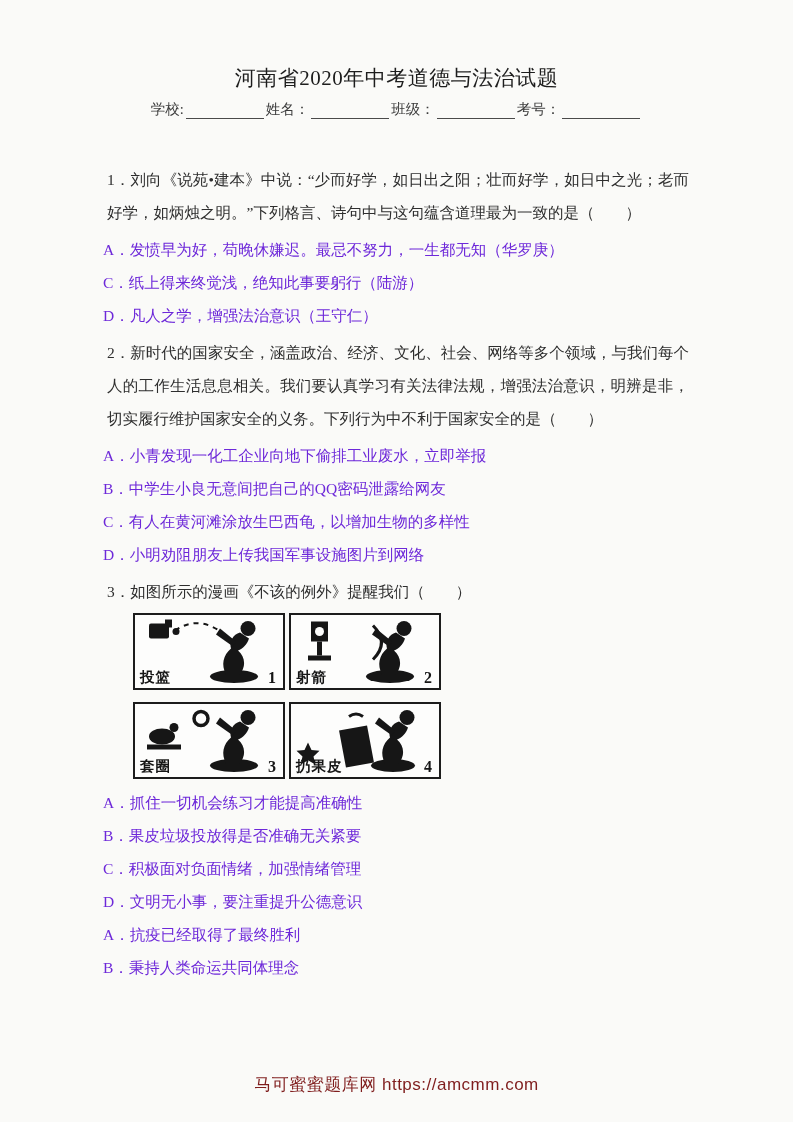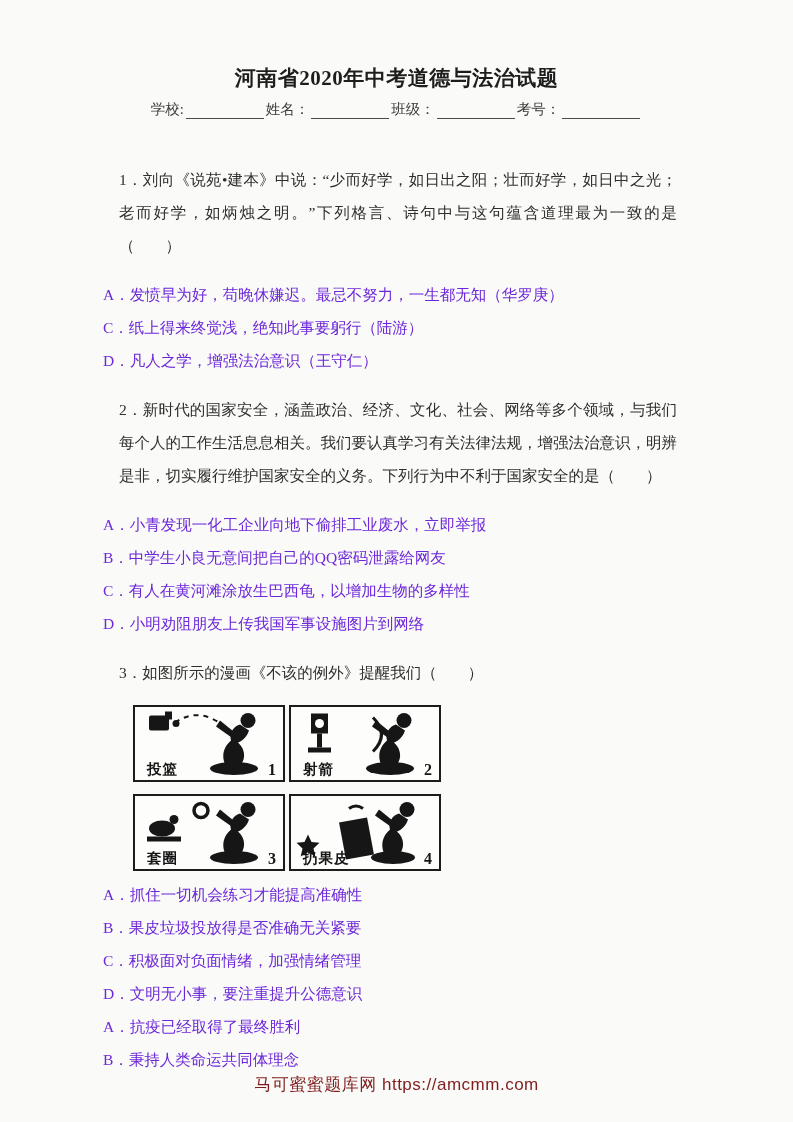--- a/index.html
+++ b/index.html
@@ -13,21 +13,21 @@
     font-family: "Liberation Serif", "DejaVu Serif", serif;
     color: #2e2e2e;
     overflow: hidden;
   }
   .title {
     margin: 0;
     padding-top: 64px;
     text-align: center;
     font-size: 21px;
     line-height: 28px;
-    font-weight: bold;
+    font-weight: normal;
     color: #1d1d1d;
     letter-spacing: 0.5px;
   }
   .info-row {
     margin-top: 8px;
     display: flex;
     justify-content: center;
     align-items: flex-end;
     font-size: 14.5px;
     color: #3c3c3c;
@@ -38,21 +38,21 @@
     width: 78px;
     height: 16px;
     border-bottom: 1.2px solid #4a4a4a;
     margin: 0 2px;
   }
   .content {
     margin: 44px 100px 0 103px;
     font-size: 15.5px;
   }
   .stem {
-    margin: 16px;
+    margin: 4px;
     line-height: 33px;
     text-align: justify;
     color: #2e2e2e;
   }
   .option {
     margin: 0;
     line-height: 33px;
     color: #6d28d9;
   }
   .comic-grid {
@@ -64,21 +64,21 @@
   .panel {
     position: relative;
     width: 152px;
     height: 77px;
     border: 2px solid #1c1c1c;
     background: #fdfdfc;
   }
   .panel svg { position: absolute; left: 0; top: 0; width: 148px; height: 73px; }
   .panel-label {
     position: absolute;
-    left: 12px;
+    left: 5px;
     bottom: 1px;
     font-size: 14.5px;
     font-weight: bold;
     color: #161616;
     letter-spacing: 1px;
   }
   .panel-number {
     position: absolute;
     right: 7px;
     bottom: 1px;

